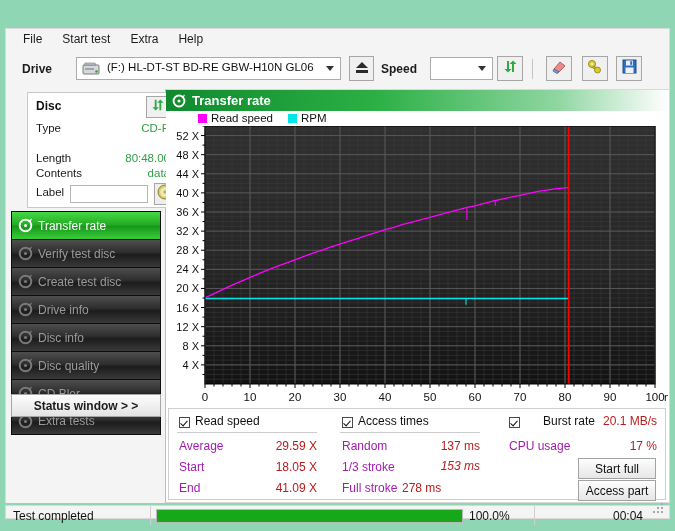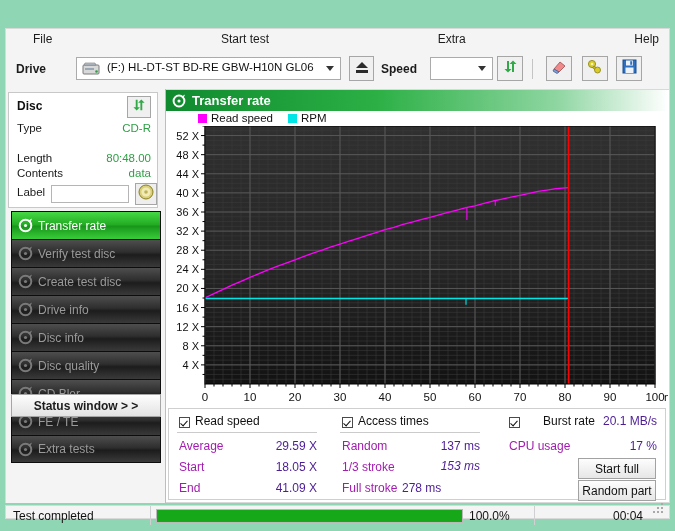--- a/index.html
+++ b/index.html
@@ -19,28 +19,28 @@
   .wbtns{position:absolute;right:0;top:0;height:27px;display:flex;}
   .wbtn{width:31px;height:27px;display:flex;align-items:center;justify-content:center;
         font-size:12px;color:#1b1b1b;}
   .wbtn.close{width:48px;background:#c75050;color:#fff;font-size:13px;}
   .min-glyph{display:block;width:11px;height:2px;background:#1b1b1b;margin-top:7px;}
   .max-glyph{display:block;width:11px;height:10px;border:1.6px solid #1b1b1b;}
 
   
   .menubar{position:absolute;left:5px;top:28px;width:665px;height:21px;background:#f4f4f4;
     border-left:1px solid #d9d9d9;border-right:1px solid #d9d9d9;border-top:1px solid #d9d9d9;
-    display:flex;align-items:center;padding-left:17px;box-sizing:border-box;justify-content:space-between;}
+    display:flex;align-items:center;padding-left:7px;box-sizing:border-box;}
   .menuitem{font-size:12px;color:#1c1c1c;padding:2px 10px;cursor:default;white-space:nowrap;}
 
   
   .toolbar{position:absolute;left:5px;top:49px;width:665px;height:40px;background:#f4f4f4;
     border-left:1px solid #d9d9d9;border-right:1px solid #d9d9d9;box-sizing:border-box;}
   .tb-label{position:absolute;font-size:12px;font-weight:bold;color:#1c1c1c;top:13px;}
-  .drive-lbl{left:10px;}
+  .drive-lbl{left:16px;}
   .speed-lbl{left:375px;}
   .combo{position:absolute;background:#fff;border:1px solid #ababab;box-sizing:border-box;
          height:23px;top:8px;}
   .combo .txt{position:absolute;left:7px;top:3px;font-size:11.5px;color:#121212;white-space:nowrap;}
   .combo .arrow{position:absolute;right:6px;top:8px;width:0;height:0;
      border-left:4px solid transparent;border-right:4px solid transparent;border-top:5px solid #333;}
   #drive-combo{left:70px;width:265px;}
   #drive-combo .txt{left:30px;}
   .drive-ico{position:absolute;left:5px;top:4px;width:18px;height:15px;}
   #speed-combo{left:424px;width:63px;}
@@ -50,21 +50,21 @@
   .eject-btn{left:343px;width:25px;}
   #refresh-btn{left:491px;}
   #erase-btn{left:540px;}
   #tools-btn{left:576px;}
   #save-btn{left:610px;}
   .tb-sep{position:absolute;left:526px;top:10px;width:1px;height:20px;background:#c4c4c4;}
 
   
   .leftpanel{position:absolute;left:5px;top:89px;width:160px;height:414px;background:#f4f4f4;
     border-left:1px solid #d9d9d9;box-sizing:border-box;}
-  .disc-box{position:absolute;left:2px;top:3px;width:150px;height:116px;background:#fff;
+  .disc-box{position:absolute;left:21px;top:3px;width:150px;height:116px;background:#fff;
     border:1px solid #c8c8c8;box-sizing:border-box;}
   .disc-hdr{position:absolute;left:8px;top:6px;font-size:12px;font-weight:bold;color:#111;}
   .disc-refresh{position:absolute;right:6px;top:3px;width:24px;height:22px;background:#f0f0f0;
     border:1px solid #a6a6a6;box-sizing:border-box;display:flex;align-items:center;justify-content:center;}
   .disc-row{position:absolute;left:8px;width:134px;font-size:11.5px;color:#1a1a1a;}
   .disc-row .v{position:absolute;right:0;top:0;color:#2f9e44;}
   .label-input{position:absolute;left:42px;top:92px;width:78px;height:18px;background:#fff;
     border:1px solid #b5b5b5;box-sizing:border-box;}
   .label-btn{position:absolute;left:126px;top:90px;width:22px;height:22px;background:#eee;
     border:1px solid #a6a6a6;box-sizing:border-box;display:flex;align-items:center;justify-content:center;}
@@ -105,21 +105,21 @@
   
   .statsbox{position:absolute;left:2px;top:318px;width:498px;height:92px;background:#fff;
     border:1px solid #cfcfcf;box-sizing:border-box;}
   .chk{position:absolute;width:11px;height:11px;border:1px solid #4a4a4a;background:#fff;
     box-sizing:border-box;}
   .chk::after{content:"";position:absolute;left:2px;top:1px;width:3px;height:6px;
     border:solid #111;border-width:0 1.6px 1.6px 0;transform:rotate(42deg);}
   .sc-title{position:absolute;font-size:12px;color:#111;}
   .sc-rule{position:absolute;height:1px;background:#cbcbcb;}
   .sc-k{position:absolute;font-size:12px;color:#a21caf;}
-  .sc-v{position:absolute;font-size:12px;color:#4c1d95;text-align:right;}
+  .sc-v{position:absolute;font-size:12px;color:#b91c1c;text-align:right;}
   .startbtn{position:absolute;width:78px;height:21px;background:linear-gradient(to bottom,#fdfdfd,#e6e6e6);
     border:1px solid #a2a2a2;box-sizing:border-box;display:flex;align-items:center;justify-content:center;
     font-size:12px;color:#111;}
 
   
   .statusbar{position:absolute;left:5px;top:505px;width:665px;height:14px;background:#f4f4f4;
     border:1px solid #d9d9d9;box-sizing:border-box;}
   .sb-text{position:absolute;left:7px;top:3px;font-size:12px;color:#111;}
   .sb-sep{position:absolute;width:1px;height:19px;background:#d0d0d0;top:0;}
   .sb-prog-track{position:absolute;left:150px;top:3px;width:307px;height:14px;
@@ -318,30 +318,20 @@
       </div>
       <div class="navbtn">
         <span class="nico">
           <svg width="15" height="15" viewBox="0 0 16 16">
               <circle cx="8" cy="8" r="6.2" fill="none" stroke="#7a7a7a" stroke-width="2.1"></circle>
               <circle cx="8" cy="8" r="1.7" fill="#7a7a7a"></circle>
               <path d="M10.5 3 L15 0.5 L12.8 5.2 Z" fill="#7a7a7a"></path>
             </svg>
         </span>
         <span class="nlbl">CD Bler</span>
-      </div>
-      <div class="navbtn">
-        <span class="nico">
-          <svg width="15" height="15" viewBox="0 0 16 16">
-              <circle cx="8" cy="8" r="6.2" fill="none" stroke="#7a7a7a" stroke-width="2.1"></circle>
-              <circle cx="8" cy="8" r="1.7" fill="#7a7a7a"></circle>
-              <path d="M10.5 3 L15 0.5 L12.8 5.2 Z" fill="#7a7a7a"></path>
-            </svg>
-        </span>
-        <span class="nlbl">FE / TE</span>
       </div>
       <div class="navbtn">
         <span class="nico">
           <svg width="15" height="15" viewBox="0 0 16 16">
               <circle cx="8" cy="8" r="6.2" fill="none" stroke="#7a7a7a" stroke-width="2.1"></circle>
               <circle cx="8" cy="8" r="1.7" fill="#7a7a7a"></circle>
               <path d="M10.5 3 L15 0.5 L12.8 5.2 Z" fill="#7a7a7a"></path>
             </svg>
         </span>
         <span class="nlbl">Extra tests</span>
@@ -650,21 +640,21 @@
       <div class="sc-v" style="left:233px;top:72px;width:78px;text-align:left;">278 ms</div>
 
       <div class="chk" style="left:340px;top:8px;"></div>
       <div class="sc-title" style="left:374px;top:5px;">Burst rate</div>
       <div class="sc-v" style="left:400px;top:5px;width:88px;">20.1 MB/s</div>
 
       <div class="sc-k" style="left:340px;top:30px;">CPU usage</div>
       <div class="sc-v" style="left:400px;top:30px;width:88px;">17 %</div>
 
       <div class="startbtn" style="left:409px;top:49px;">Start full</div>
-      <div class="startbtn" style="left:409px;top:71px;">Random part</div>
+      <div class="startbtn" style="left:409px;top:71px;">Access part</div>
     </div>
   </div>
 
   <div class="statusbar">
     <div class="sb-text">Test completed</div>
     <div class="sb-sep" style="left:144px;"></div>
     <div class="sb-prog-track">
       <div class="sb-prog-fill" id="prog-fill" style="width: 305px;"></div>
     </div>
     <div class="sb-pct">100.0%</div>

